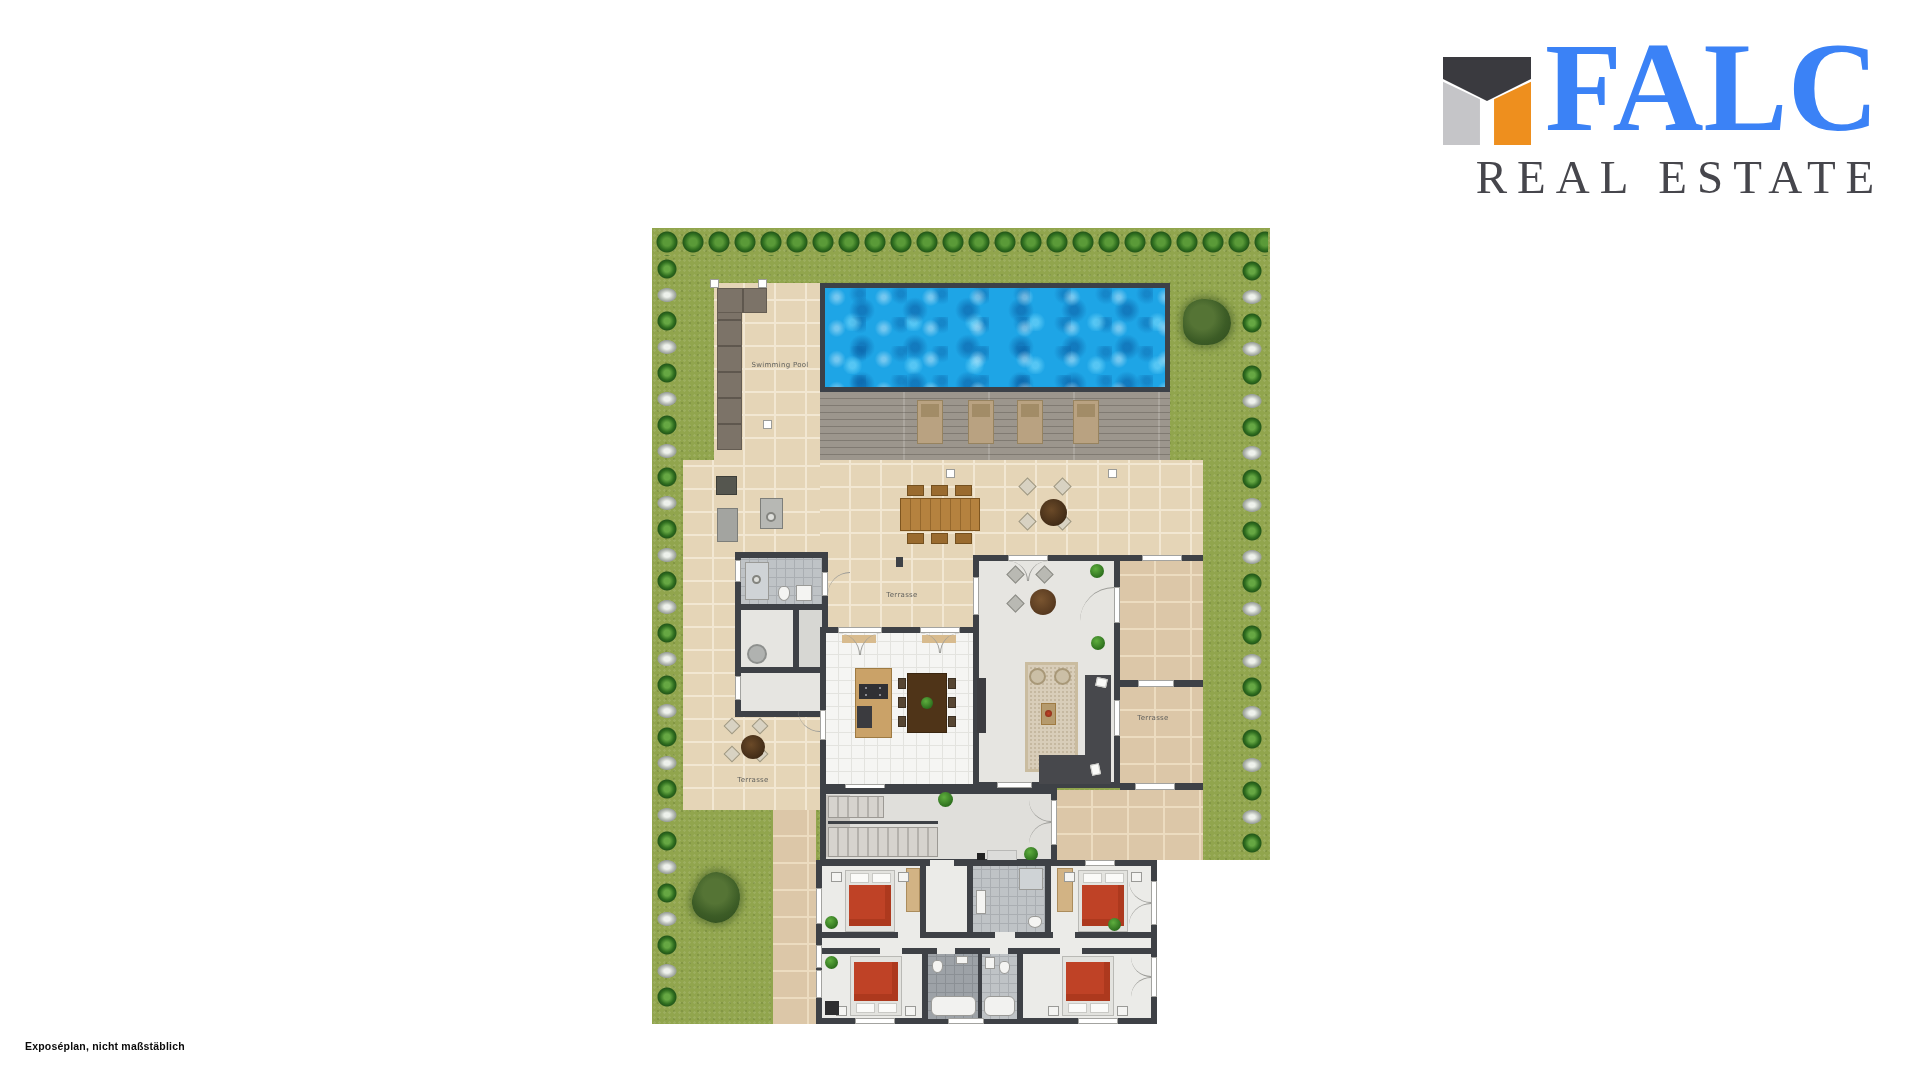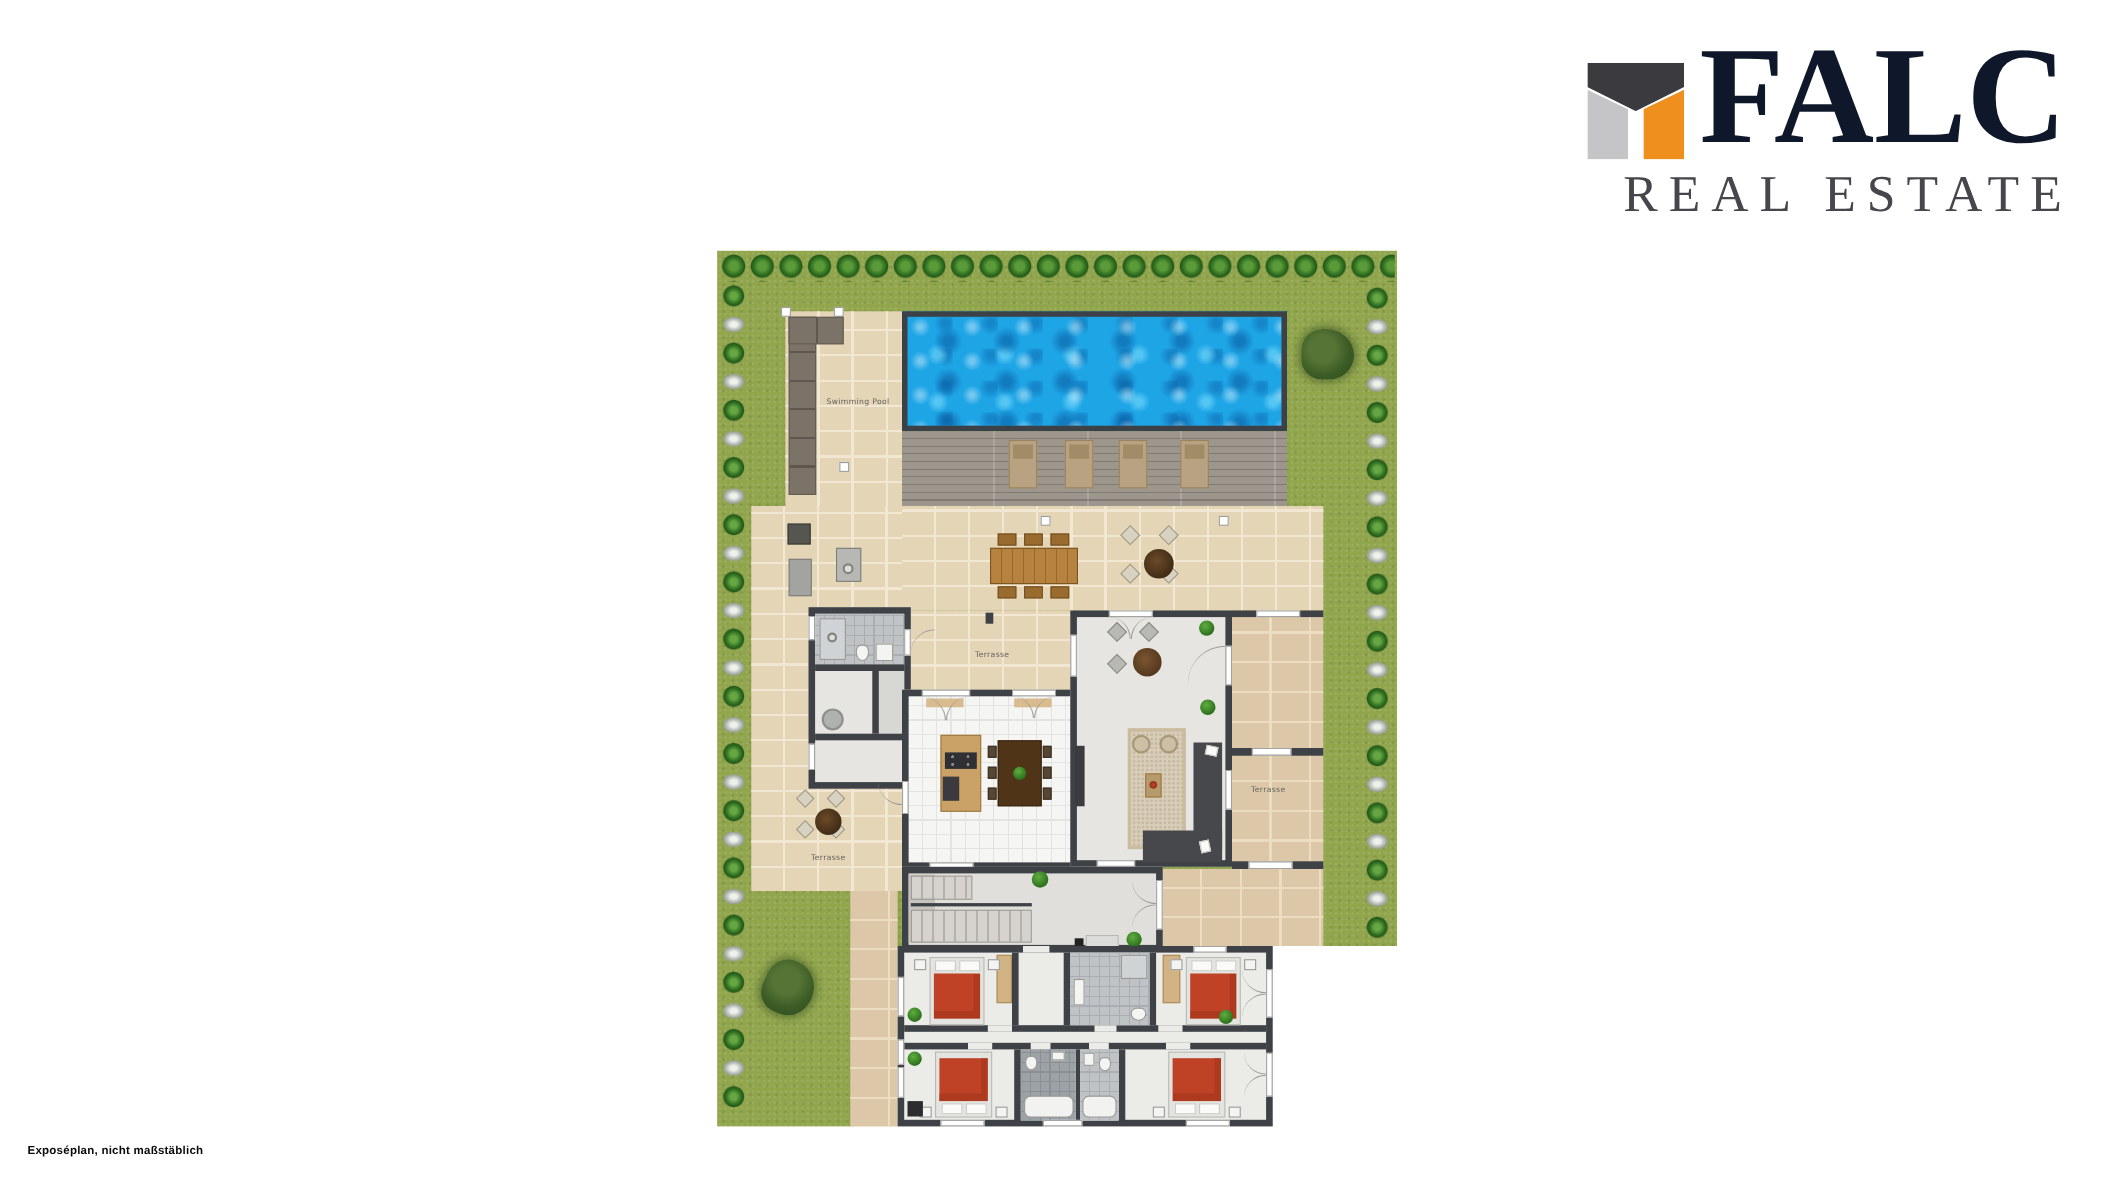--- a/index.html
+++ b/index.html
@@ -7,21 +7,21 @@
           font-family:"Liberation Sans",sans-serif;}
   #canvas *{position:absolute;box-sizing:border-box;}
 
   
   .logo-mark{left:1443px;top:57px;width:88px;height:88px;}
   .logo-mark .piece{left:0;top:0;width:100%;height:100%;}
   .logo-dark{background:#3a3a3f;clip-path:polygon(0 0,100% 0,100% 25%,50% 50%,0 25%);}
   .logo-gray{background:#c5c5c8;clip-path:polygon(0 28%,42% 48%,42% 100%,0 100%);}
   .logo-orange{background:#ee8f1e;clip-path:polygon(58% 48%,100% 28%,100% 100%,58% 100%);}
   .brand{left:1545px;top:28px;width:332px;height:120px;font-family:"Liberation Serif",serif;
-         font-weight:bold;font-size:126px;line-height:120px;color:#0f172a;text-align:center;}
+         font-weight:bold;font-size:126px;line-height:120px;color:#3b82f6;text-align:center;}
   .tagline{left:1440px;top:152px;width:480px;font-family:"Liberation Serif",serif;
            font-size:47px;line-height:50px;color:#46464c;letter-spacing:10px;text-align:center;white-space:nowrap;}
 
   
   .caption{left:25px;top:1040px;font-size:10.5px;font-weight:bold;color:#0a0a0a;letter-spacing:.2px;}
 
   
   .plan{left:650px;top:226px;width:622px;height:800px;}
   .grass{background-color:#91a54d;
     background-image:radial-gradient(rgba(255,255,255,.10) 1px,transparent 1.5px),

